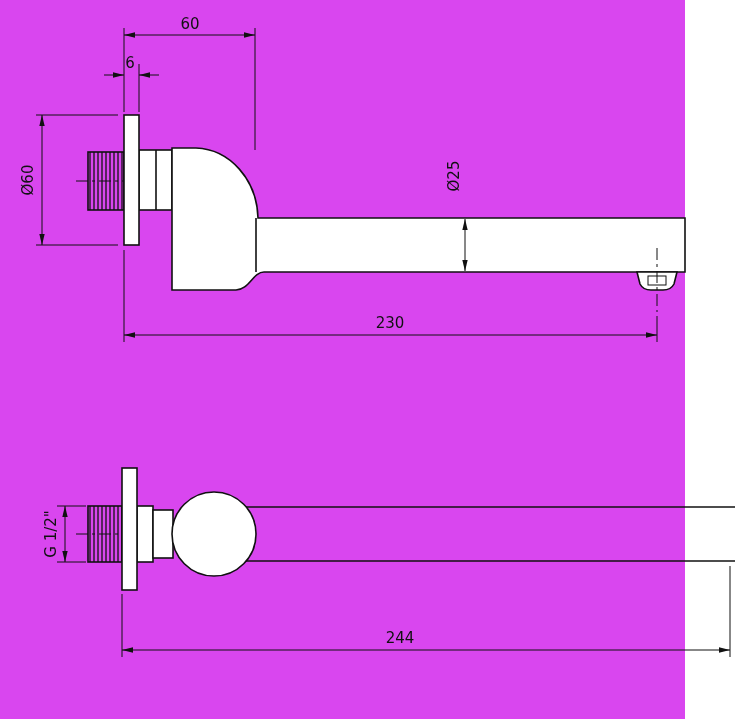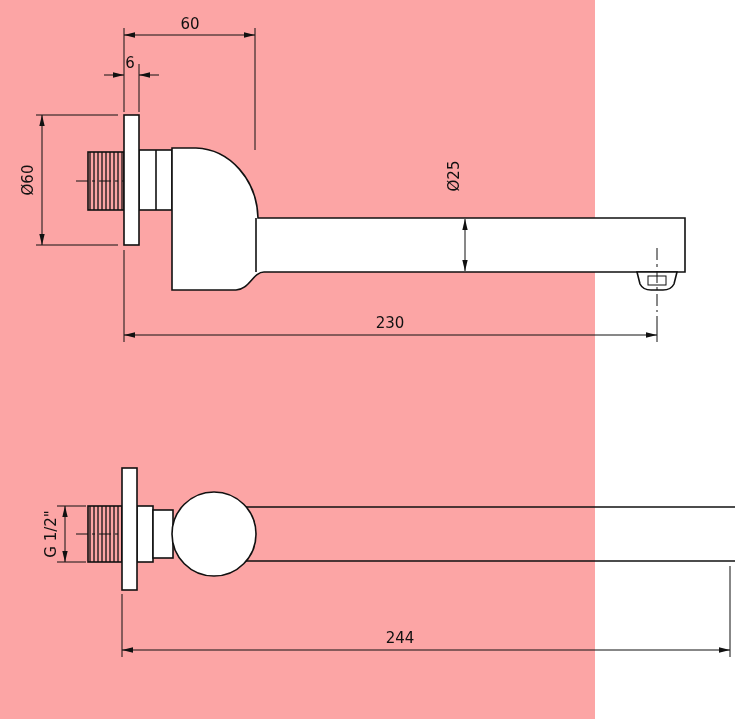--- a/index.html
+++ b/index.html
@@ -1,19 +1,19 @@
 <!DOCTYPE html>
 <html><head>
 <meta charset="utf-8">
 <style>
   html,body { margin:0; padding:0; background:#ffffff; }
   .canvas {
     position:relative;
-    width:595px; height:719px;
-    background:#fca5a5;
+    width:685px; height:719px;
+    background:#d946ef;
     font-family:"DejaVu Sans", sans-serif;
   }
   svg text {
     font-family:"DejaVu Sans", sans-serif;
     font-size:15px;
     fill:#111111;
   }
   .ol   { stroke:#111111; stroke-width:1.6; fill:none; }
   .olf  { stroke:#111111; stroke-width:1.6; fill:#ffffff; }
   .thin { stroke:#111111; stroke-width:1;   fill:#ffffff; }

